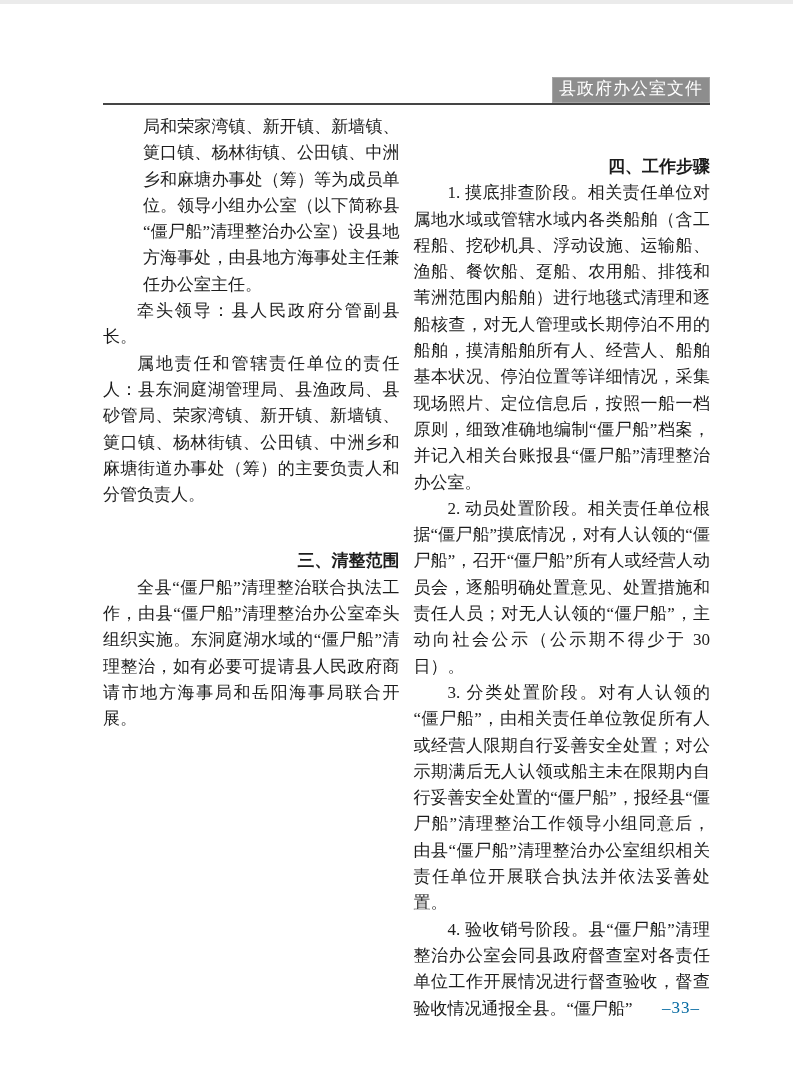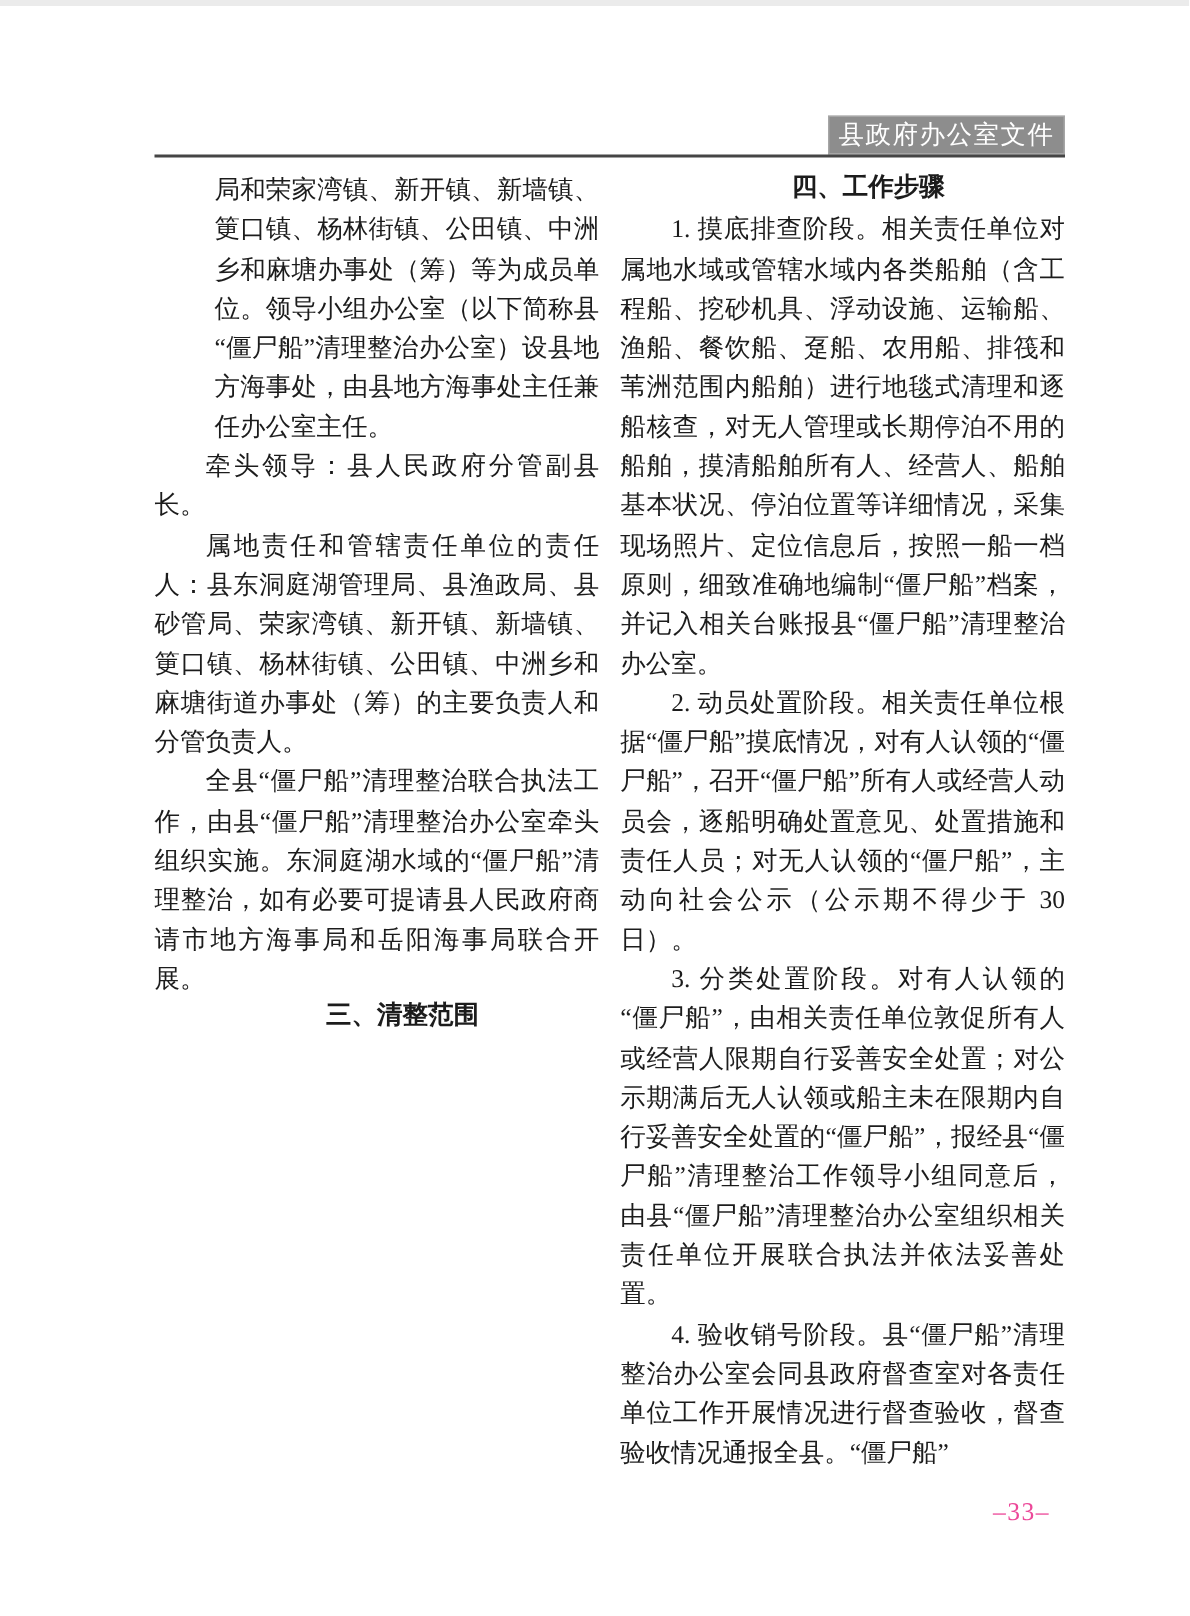--- a/index.html
+++ b/index.html
@@ -52,50 +52,51 @@
   .para {
     margin: 0;
     font-size: 17px;
     line-height: 26.3px;
     text-align: justify;
     text-indent: 2em;
     word-break: break-all;
   }
   .para.no-indent { text-indent: 0; margin-left: 40px; }
   .para.heading {
-    font-family: Liberation Mono, monospace;
+    font-family: Liberation Serif, serif;
     font-weight: 700;
-    text-align: center;
+    text-align: right;
+    margin-top: 40px;
   }
   .page-number {
     position: absolute;
     top: 998px;
     right: 93px;
     font-size: 17px;
     letter-spacing: 1px;
-    color: #ec4899;
+    color: #0369a1;
   }
 </style>
 </head>
 <body>
 
 <div class="page">
   <div class="top-edge"></div>
 
-  <span class="header-badge" style="background: rgb(141, 141, 141);">县政府办公室文件</span>
+  <span class="header-badge" style="background: rgb(141, 141, 141); font-family: Liberation Mono, monospace;">县政府办公室文件</span>
 
   <div class="header-rule" style="background: rgb(69, 69, 69);"></div>
 
   <main class="columns">
     <section class="col">
         <p class="para no-indent">局和荣家湾镇、新开镇、新墙镇、筻口镇、杨林街镇、公田镇、中洲乡和麻塘办事处（筹）等为成员单位。领导小组办公室（以下简称县“僵尸船”清理整治办公室）设县地方海事处，由县地方海事处主任兼任办公室主任。</p>
         <p class="para">牵头领导：县人民政府分管副县长。</p>
         <p class="para">属地责任和管辖责任单位的责任人：县东洞庭湖管理局、县渔政局、县砂管局、荣家湾镇、新开镇、新墙镇、筻口镇、杨林街镇、公田镇、中洲乡和麻塘街道办事处（筹）的主要负责人和分管负责人。</p>
+        <p class="para heading">三、清整范围</p>
         <p class="para">全县“僵尸船”清理整治联合执法工作，由县“僵尸船”清理整治办公室牵头组织实施。东洞庭湖水域的“僵尸船”清理整治，如有必要可提请县人民政府商请市地方海事局和岳阳海事局联合开展。</p>
-        <p class="para heading">三、清整范围</p>
       </section>
     <section class="col">
         <p class="para heading">四、工作步骤</p>
         <p class="para">1. 摸底排查阶段。相关责任单位对属地水域或管辖水域内各类船舶（含工程船、挖砂机具、浮动设施、运输船、渔船、餐饮船、趸船、农用船、排筏和苇洲范围内船舶）进行地毯式清理和逐船核查，对无人管理或长期停泊不用的船舶，摸清船舶所有人、经营人、船舶基本状况、停泊位置等详细情况，采集现场照片、定位信息后，按照一船一档原则，细致准确地编制“僵尸船”档案，并记入相关台账报县“僵尸船”清理整治办公室。</p>
         <p class="para">2. 动员处置阶段。相关责任单位根据“僵尸船”摸底情况，对有人认领的“僵尸船”，召开“僵尸船”所有人或经营人动员会，逐船明确处置意见、处置措施和责任人员；对无人认领的“僵尸船”，主动向社会公示（公示期不得少于 30 日）。</p>
         <p class="para">3. 分类处置阶段。对有人认领的“僵尸船”，由相关责任单位敦促所有人或经营人限期自行妥善安全处置；对公示期满后无人认领或船主未在限期内自行妥善安全处置的“僵尸船”，报经县“僵尸船”清理整治工作领导小组同意后，由县“僵尸船”清理整治办公室组织相关责任单位开展联合执法并依法妥善处置。</p>
         <p class="para">4. 验收销号阶段。县“僵尸船”清理整治办公室会同县政府督查室对各责任单位工作开展情况进行督查验收，督查验收情况通报全县。“僵尸船”</p>
       </section>
   </main>
 

